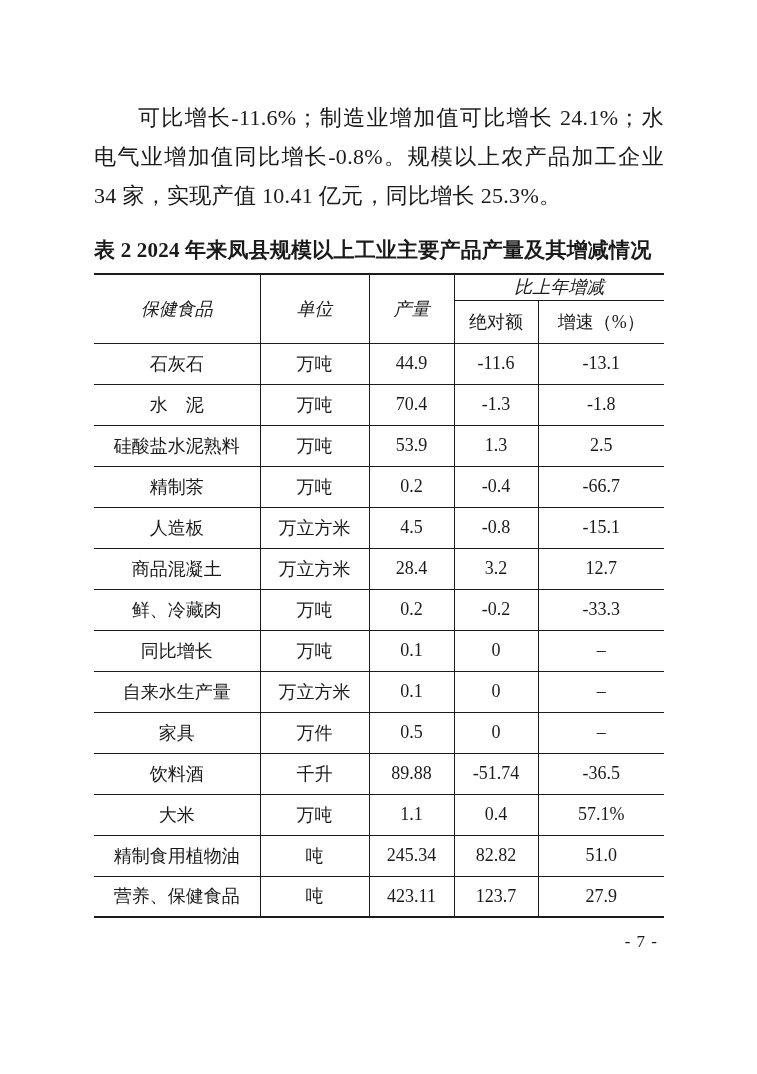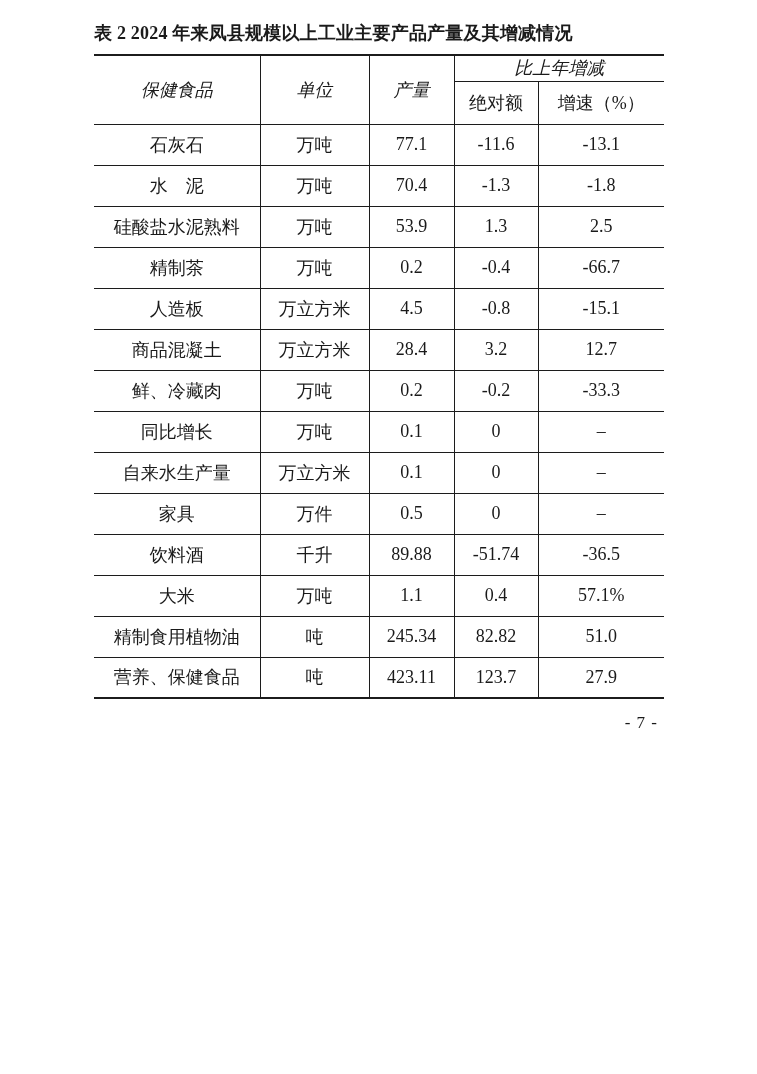--- a/index.html
+++ b/index.html
@@ -20,21 +20,21 @@
   .body-text {
     margin-top: 98px;
     font-size: 22px;
     line-height: 39px;
     text-align: justify;
     text-indent: 2em;
     letter-spacing: 0.3px;
   }
   .table-title {
     margin-top: 21px;
-    font-size: 18px;
+    font-size: 21px;
     font-weight: bold;
     white-space: nowrap;
     letter-spacing: 0.2px;
   }
   .stat-table {
     width: 570px;
     margin-top: 9px;
     border-collapse: collapse;
     table-layout: fixed;
     border-top: 2px solid #1c1c1c;
@@ -59,20 +59,21 @@
     font-size: 17px;
     padding-right: 6px;
     letter-spacing: 1px;
   }
 </style>
 </head>
 <body>
 
 <div class="page">
 
+  <p class="body-text">可比增长-11.6%；制造业增加值可比增长 24.1%；水电气业增加值同比增长-0.8%。规模以上农产品加工企业 34 家，实现产值 10.41 亿元，同比增长 25.3%。</p>
 
   <h2 class="table-title">表 2 2024 年来凤县规模以上工业主要产品产量及其增减情况</h2>
 
   <table class="stat-table">
     <colgroup>
       <col style="width:166px">
       <col style="width:109px">
       <col style="width:85px">
       <col style="width:84px">
       <col style="width:126px">
@@ -87,21 +88,21 @@
       <tr class="sub-row">
         <th>绝对额</th>
         <th>增速（%）</th>
       </tr>
     </thead>
     <tbody>
 
         <tr>
           <td>石灰石</td>
           <td>万吨</td>
-          <td>77.1</td>
+          <td>44.9</td>
           <td>-11.6</td>
           <td>-13.1</td>
         </tr>
 
         <tr>
           <td>水　泥</td>
           <td>万吨</td>
           <td>70.4</td>
           <td>-1.3</td>
           <td>-1.8</td>

